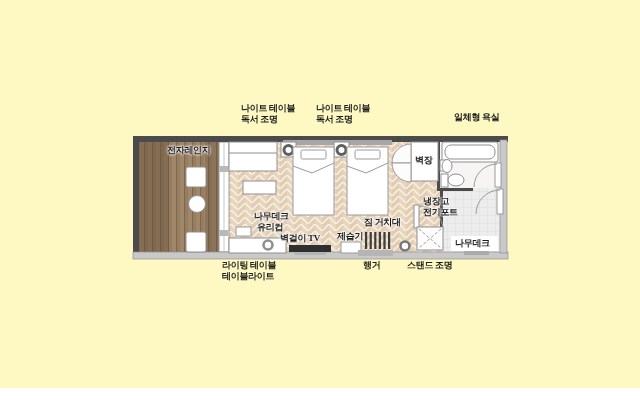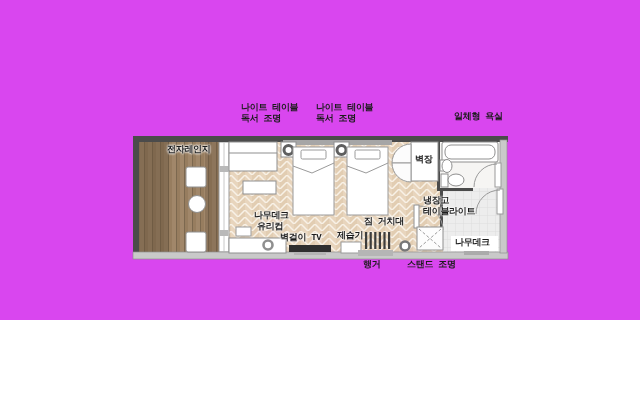--- a/index.html
+++ b/index.html
@@ -1,17 +1,17 @@
 <!DOCTYPE html>
 <html><head>
 <meta charset="utf-8">
 <style>
   html,body{margin:0;padding:0;background:#ffffff;}
-  #stage{position:relative;width:640px;height:320px;background:#d946ef;overflow:hidden;
-         font-family:Liberation Mono, monospace;}
+  #stage{position:relative;width:640px;height:388px;background:#fef9c3;overflow:hidden;
+         font-family:Liberation Serif, serif;}
   #plan-svg{position:absolute;left:0;top:0;}
   .lbl{position:absolute;font-size:9px;font-weight:700;color:#1c1c1c;
        line-height:10.5px;letter-spacing:-0.3px;white-space:nowrap;}
   .lbl .ln{display:block;}
   .halo{text-shadow:0 0 2px #fff,0 0 2px #fff,0 0 3px #fff;}
 </style>
 </head>
 <body>
 
 <div id="stage">
@@ -151,35 +151,39 @@
     <span class="ln">일체형 욕실</span>
   </div>
   <div class="lbl halo" style="left:167px;top:145px">
     <span class="ln">전자레인지</span>
   </div>
   <div class="lbl" style="left:415px;top:155px">
     <span class="ln">벽장</span>
   </div>
   <div class="lbl halo" style="left:423px;top:196px">
     <span class="ln">냉장고</span>
-    <span class="ln">테이블라이트</span>
+    <span class="ln">전기포트</span>
   </div>
   <div class="lbl halo" style="left:254px;top:211px">
     <span class="ln">나무데크</span>
     <span class="ln" style="padding-left:3px">유리컵</span>
   </div>
   <div class="lbl halo" style="left:280px;top:233px">
     <span class="ln">벽걸이 TV</span>
   </div>
   <div class="lbl halo" style="left:337px;top:231px">
     <span class="ln">제습기</span>
   </div>
   <div class="lbl halo" style="left:364px;top:217px">
     <span class="ln">짐 거치대</span>
   </div>
+  <div class="lbl" style="left:222px;top:260px">
+    <span class="ln">라이팅 테이블</span>
+    <span class="ln">테이블라이트</span>
+  </div>
   <div class="lbl" style="left:363px;top:260px">
     <span class="ln">행거</span>
   </div>
   <div class="lbl" style="left:407px;top:260px">
     <span class="ln">스탠드 조명</span>
   </div>
   <div class="lbl" style="left:455px;top:238px">
     <span class="ln">나무데크</span>
   </div>
 

